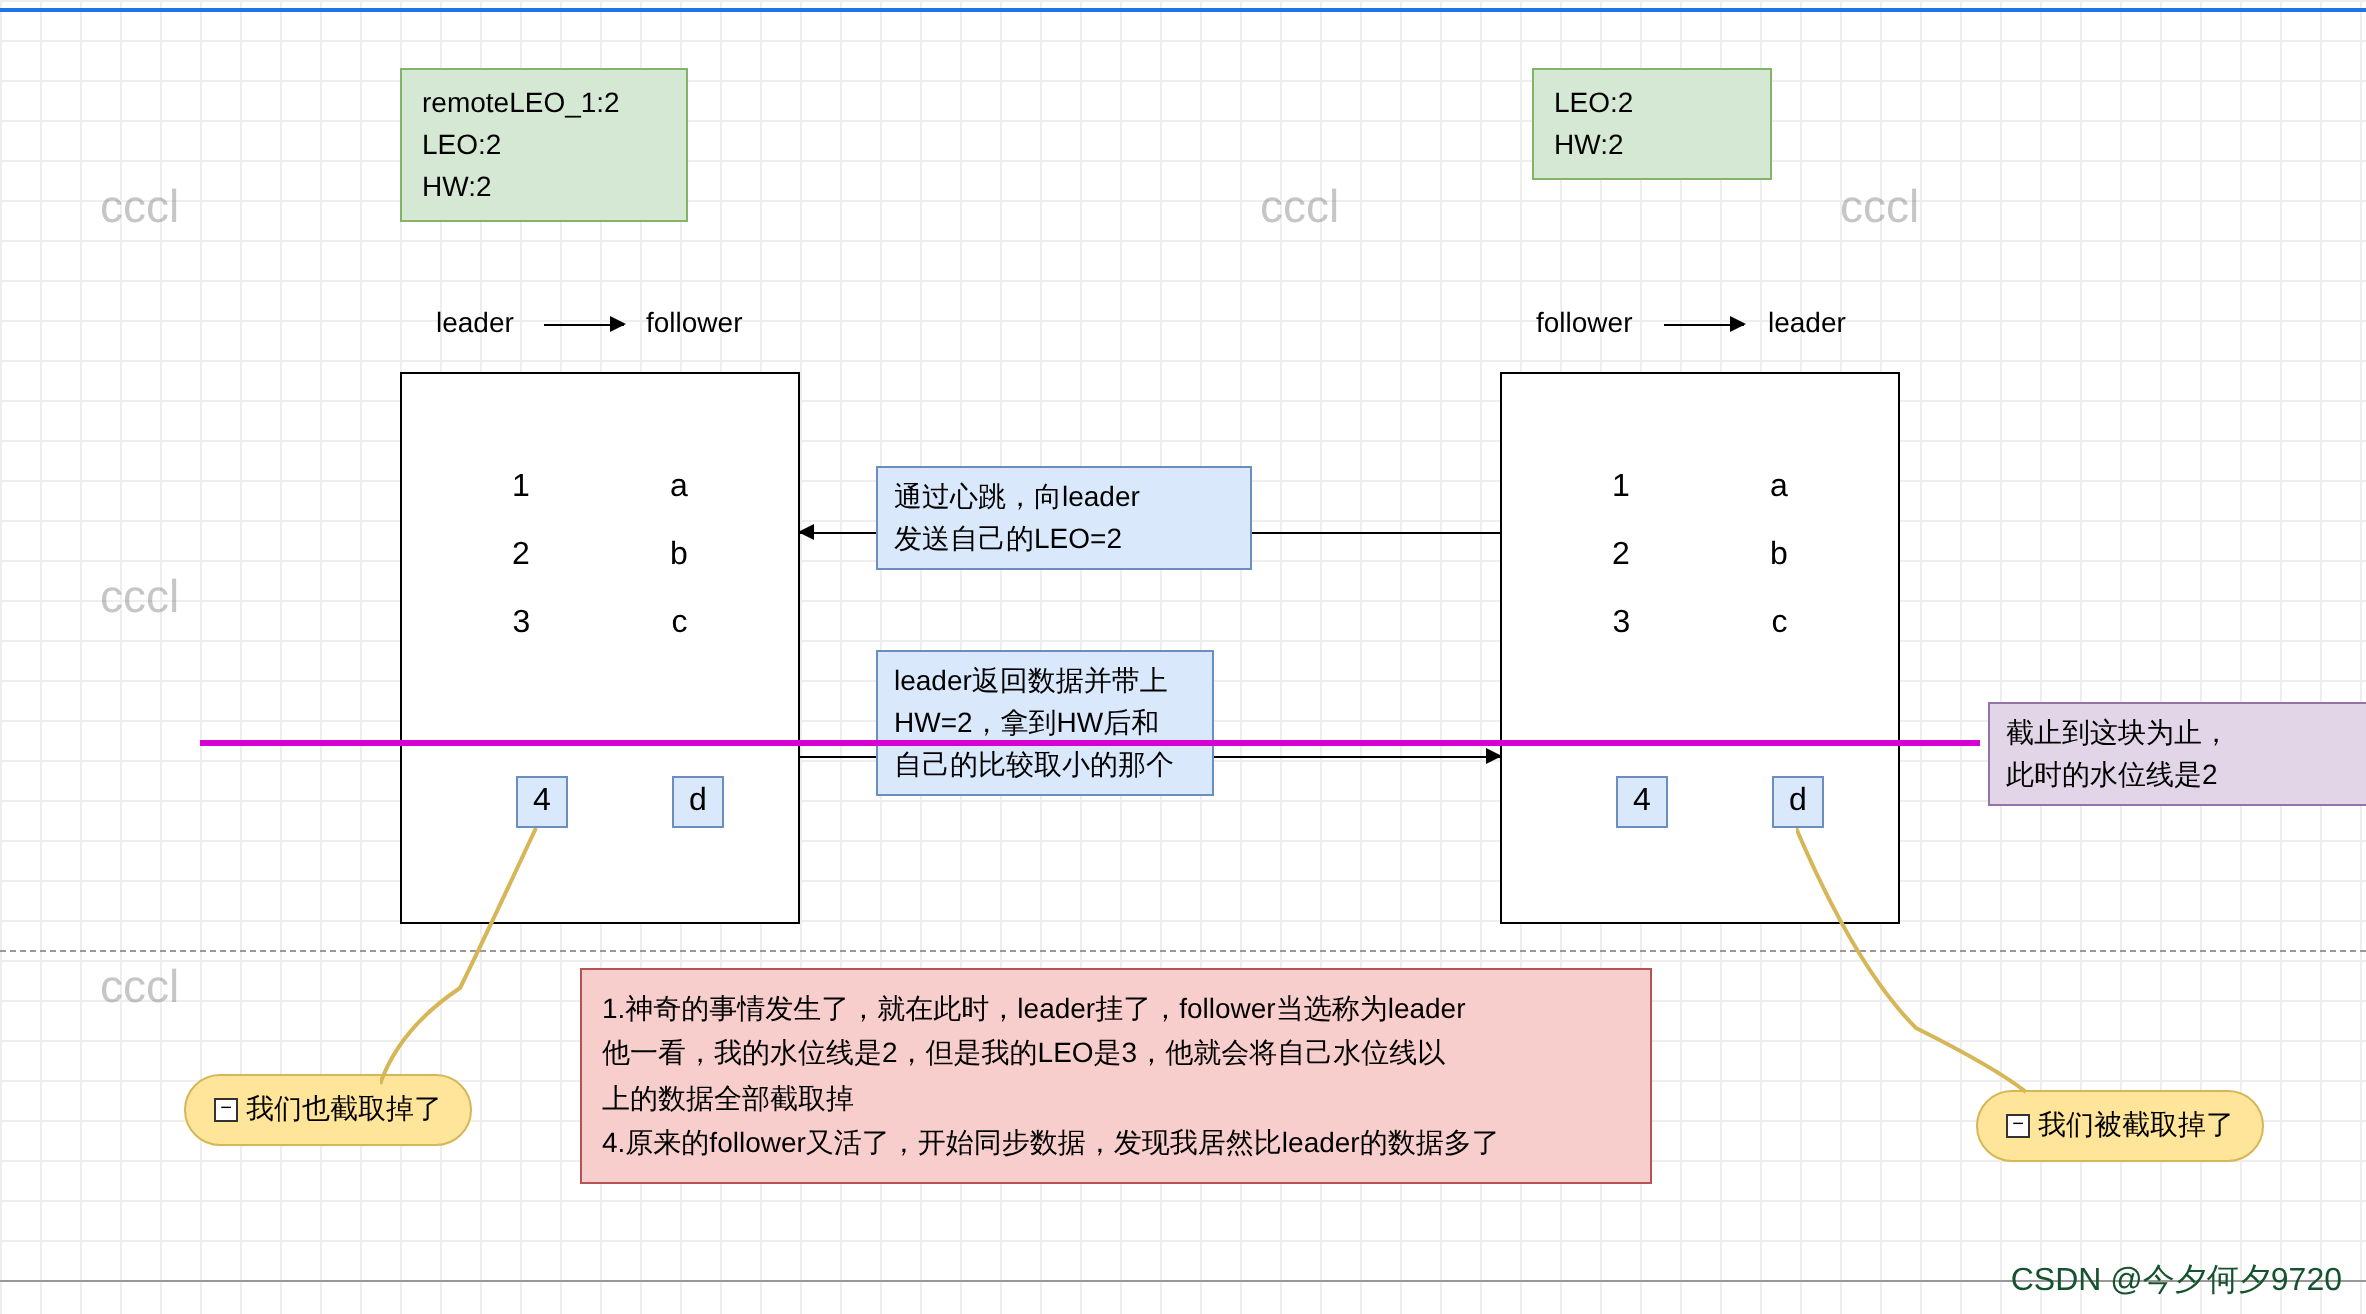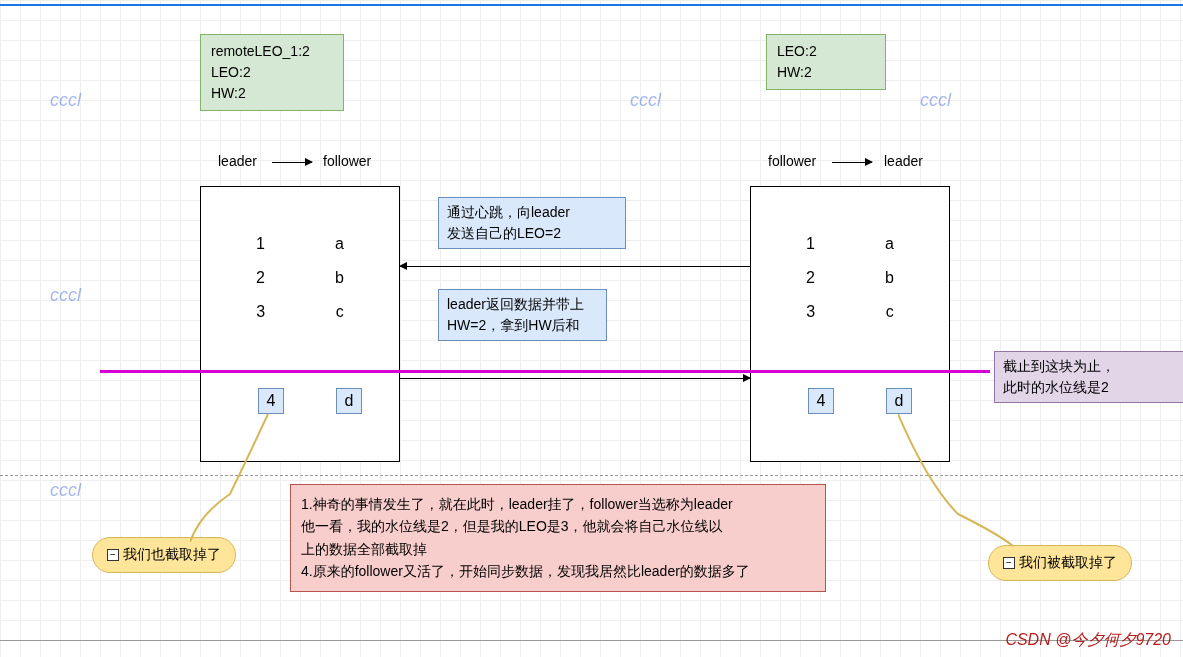--- a/index.html
+++ b/index.html
@@ -1,36 +1,36 @@
 <!DOCTYPE html>
 <html><head>
 <meta charset="utf-8">
 <style>
 * { box-sizing: border-box; margin: 0; padding: 0; }
 body { font-family: Arial, sans-serif; font-size: 14px; background: #fff; position: relative; width: 1183px; height: 657px; }
 .grid-bg { position: absolute; inset: 0; background-image: linear-gradient(#e8e8e8 1px, transparent 1px), linear-gradient(90deg, #e8e8e8 1px, transparent 1px); background-size: 20px 20px; opacity: 0.7; }
-.watermark { position: absolute; color: #1d4ed8; font-size: 18px; font-style: italic; opacity: 0.4; user-select: none; }
+.watermark { position: absolute; color: #737373; font-size: 23px; opacity: 0.4; user-select: none; }
 .top-line { position: absolute; top: 4px; left: 0; right: 0; height: 2px; background: #1e73e8; }
 .bottom-line { position: absolute; top: 640px; left: 0; right: 0; height: 1px; background: #999; }
 .dash-line { position: absolute; border-top: 1px dashed #999; }
 .green-box { position: absolute; background: #d5e8d4; border: 1px solid #82b366; padding: 6px 10px; line-height: 1.5; }
-.blue-box { position: absolute; background: #dae8fc; border: 1px solid #6c8ebf; padding: 4px 8px; line-height: 1.5; }
+.blue-box { position: absolute; background: #dae8fc; border: 1px solid #6c8ebf; padding: 4px 8px; line-height: 1.5; margin-top: 36px; }
 .purple-box { position: absolute; background: #e1d5e7; border: 1px solid #9673a6; padding: 4px 8px; line-height: 1.5; }
 .pink-box { position: absolute; background: #f8cecc; border: 1px solid #b85450; padding: 8px 10px; line-height: 1.6; }
 .callout { position: absolute; background: #ffe599; border: 1px solid #d6b656; border-radius: 20px; padding: 8px 14px; display: flex; align-items: center; gap: 4px; }
 .callout .minus { width: 12px; height: 12px; border: 1px solid #333; background: #fff; display: flex; align-items: center; justify-content: center; font-size: 10px; line-height: 1; }
 .node-box { position: absolute; background: #fff; border: 1px solid #000; }
 .node-row { display: flex; justify-content: space-around; padding: 8px 20px; font-size: 16px; }
 .num-box { position: absolute; background: #dae8fc; border: 1px solid #6c8ebf; width: 26px; height: 26px; display: flex; align-items: center; justify-content: center; font-size: 16px; }
 .label { position: absolute; font-size: 14px; }
 .arrow { position: absolute; height: 1px; background: #000; }
 .arrow::after { content: ''; position: absolute; right: -1px; top: -4px; border-left: 8px solid #000; border-top: 4px solid transparent; border-bottom: 4px solid transparent; }
 .arrow.left::after { right: auto; left: -1px; border-left: none; border-right: 8px solid #000; }
 .hw-line { position: absolute; height: 3px; background: #d600d6; }
-.csdn { position: absolute; right: 12px; bottom: 6px; color: #b91c1c; font-size: 16px; font-style: italic; }
+.csdn { position: absolute; right: 12px; bottom: 6px; color: #14532d; font-size: 16px; }
 </style>
 </head>
 <body>
 
 <div class="grid-bg"></div>
 <div class="top-line"></div>
 <div class="bottom-line"></div>
 <div class="dash-line" style="top:475px; left:0; right:0;"></div>
 
 <div class="watermark" style="top:90px; left:50px">cccl</div>
@@ -94,20 +94,21 @@
 <div class="arrow left" style="top:266px; left:400px; width:350px"></div>
 <div class="arrow" style="top:378px; left:400px; width:350px"></div>
 
 <div class="blue-box" style="top:197px; left:438px; width:188px">
   <div>通过心跳，向leader</div>
   <div>发送自己的LEO=2</div>
 </div>
 <div class="blue-box" style="top:289px; left:438px; width:169px">
   <div>leader返回数据并带上</div>
   <div>HW=2，拿到HW后和</div>
+  <div>自己的比较取小的那个</div>
 </div>
 
 <div class="hw-line" style="top:370px; left:100px; width:890px"></div>
 <div class="purple-box" style="top:351px; left:994px; width:201px">
   <div>截止到这块为止，</div>
   <div>此时的水位线是2</div>
 </div>
 
 <div class="callout" style="top:537px; left:92px">
   <span class="minus">−</span>

